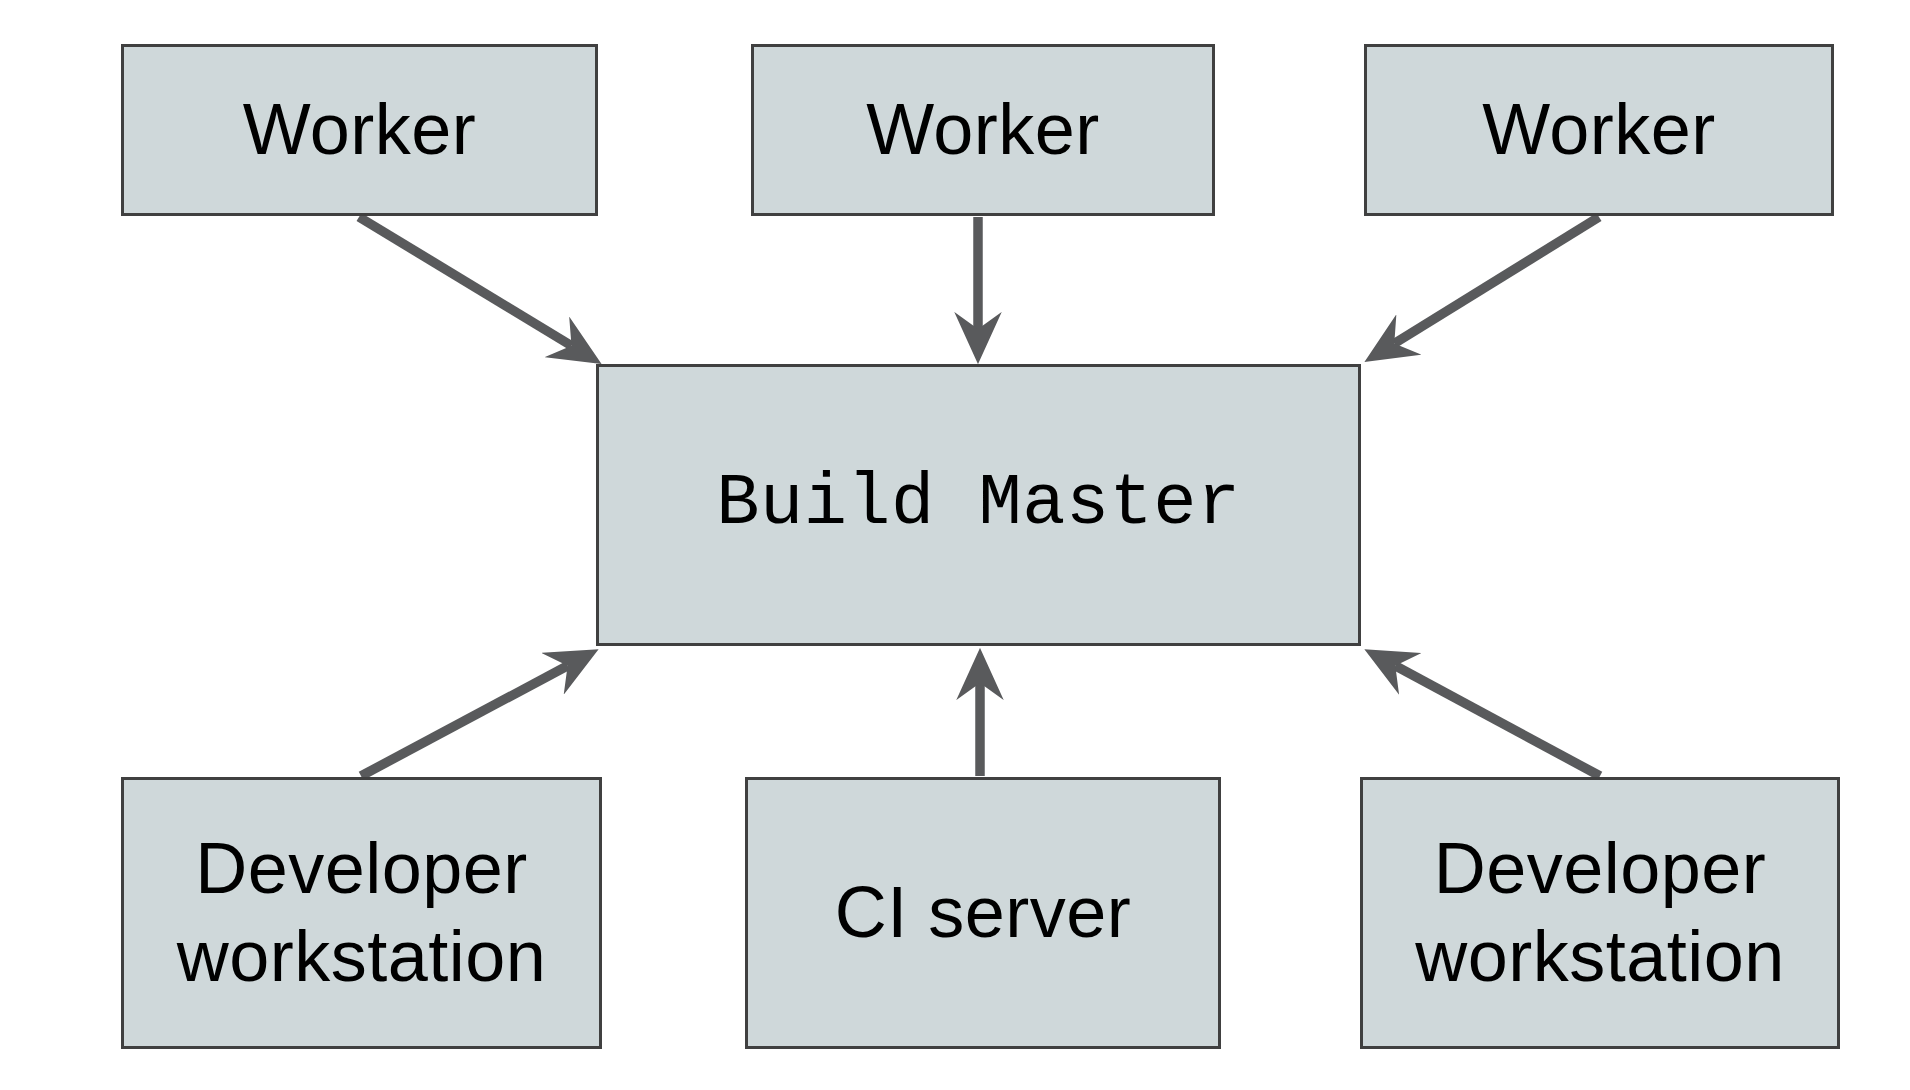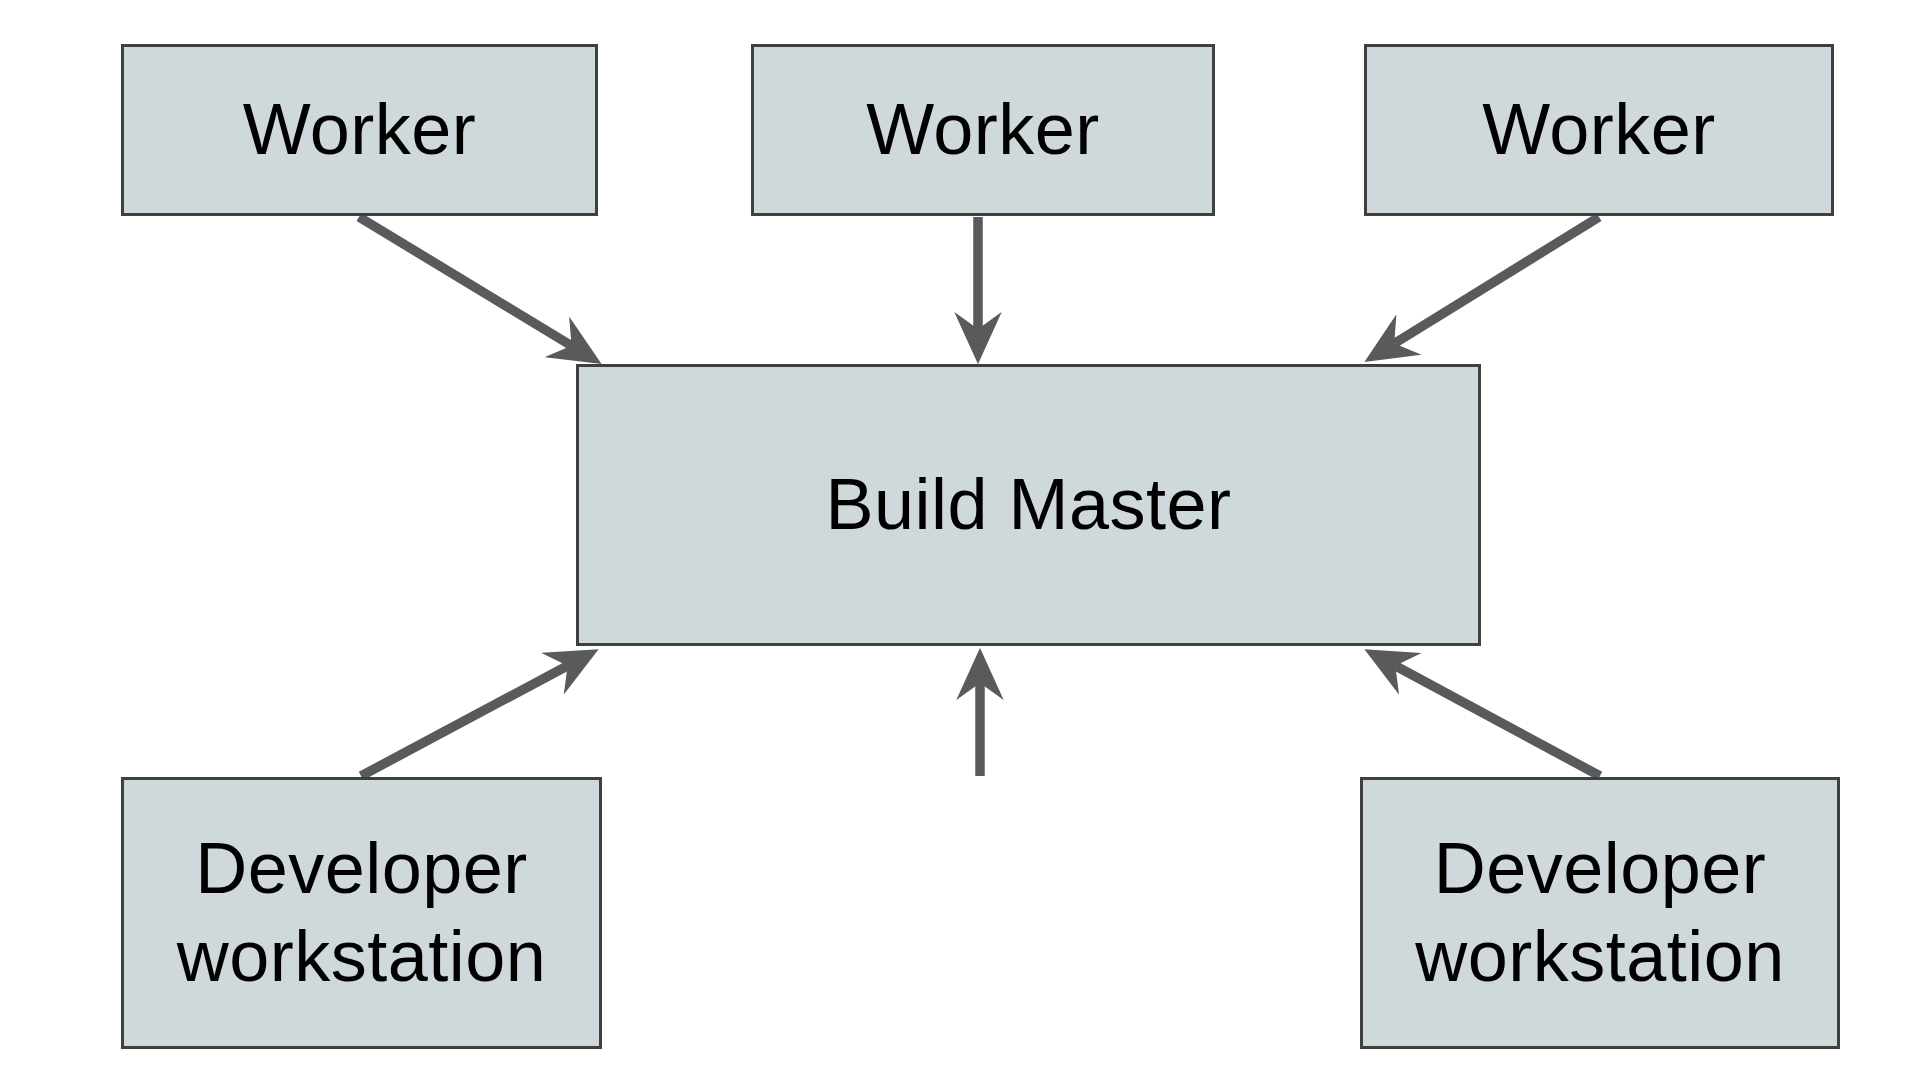--- a/index.html
+++ b/index.html
@@ -35,21 +35,21 @@
     text-align: center;
     font-size: 72px;
     line-height: 1.22;
     letter-spacing: 0.5px;
   }
   
   .node.worker-1 { left: 121px; top: 44px;  width: 477px; height: 172px; }
   .node.worker-2 { left: 751px; top: 44px;  width: 464px; height: 172px; }
   .node.worker-3 { left: 1364px; top: 44px; width: 470px; height: 172px; }
   
-  .node.build-master { left: 576px; top: 364px; width: 905px; height: 282px; }
+  .node.build-master { left: 596px; top: 364px; width: 765px; height: 282px; font-family: Liberation Mono, monospace; }
   
   .node.dev-1 { left: 121px; top: 777px;  width: 481px; height: 272px; padding: 0 30px; }
   .node.ci    { left: 745px; top: 777px;  width: 476px; height: 272px; }
   .node.dev-2 { left: 1360px; top: 777px; width: 480px; height: 272px; padding: 0 30px; }
 </style>
 </head>
 <body>
 
 <div class="canvas">
 
@@ -72,16 +72,17 @@
   <div class="node worker-1">Worker</div>
 
   <div class="node worker-2">Worker</div>
 
   <div class="node worker-3">Worker</div>
 
   <div class="node build-master">Build Master</div>
 
   <div class="node dev-1">Developer workstation</div>
 
+  <div class="node ci">CI server</div>
 
   <div class="node dev-2">Developer workstation</div>
 
 </div>
 
 </body></html>

